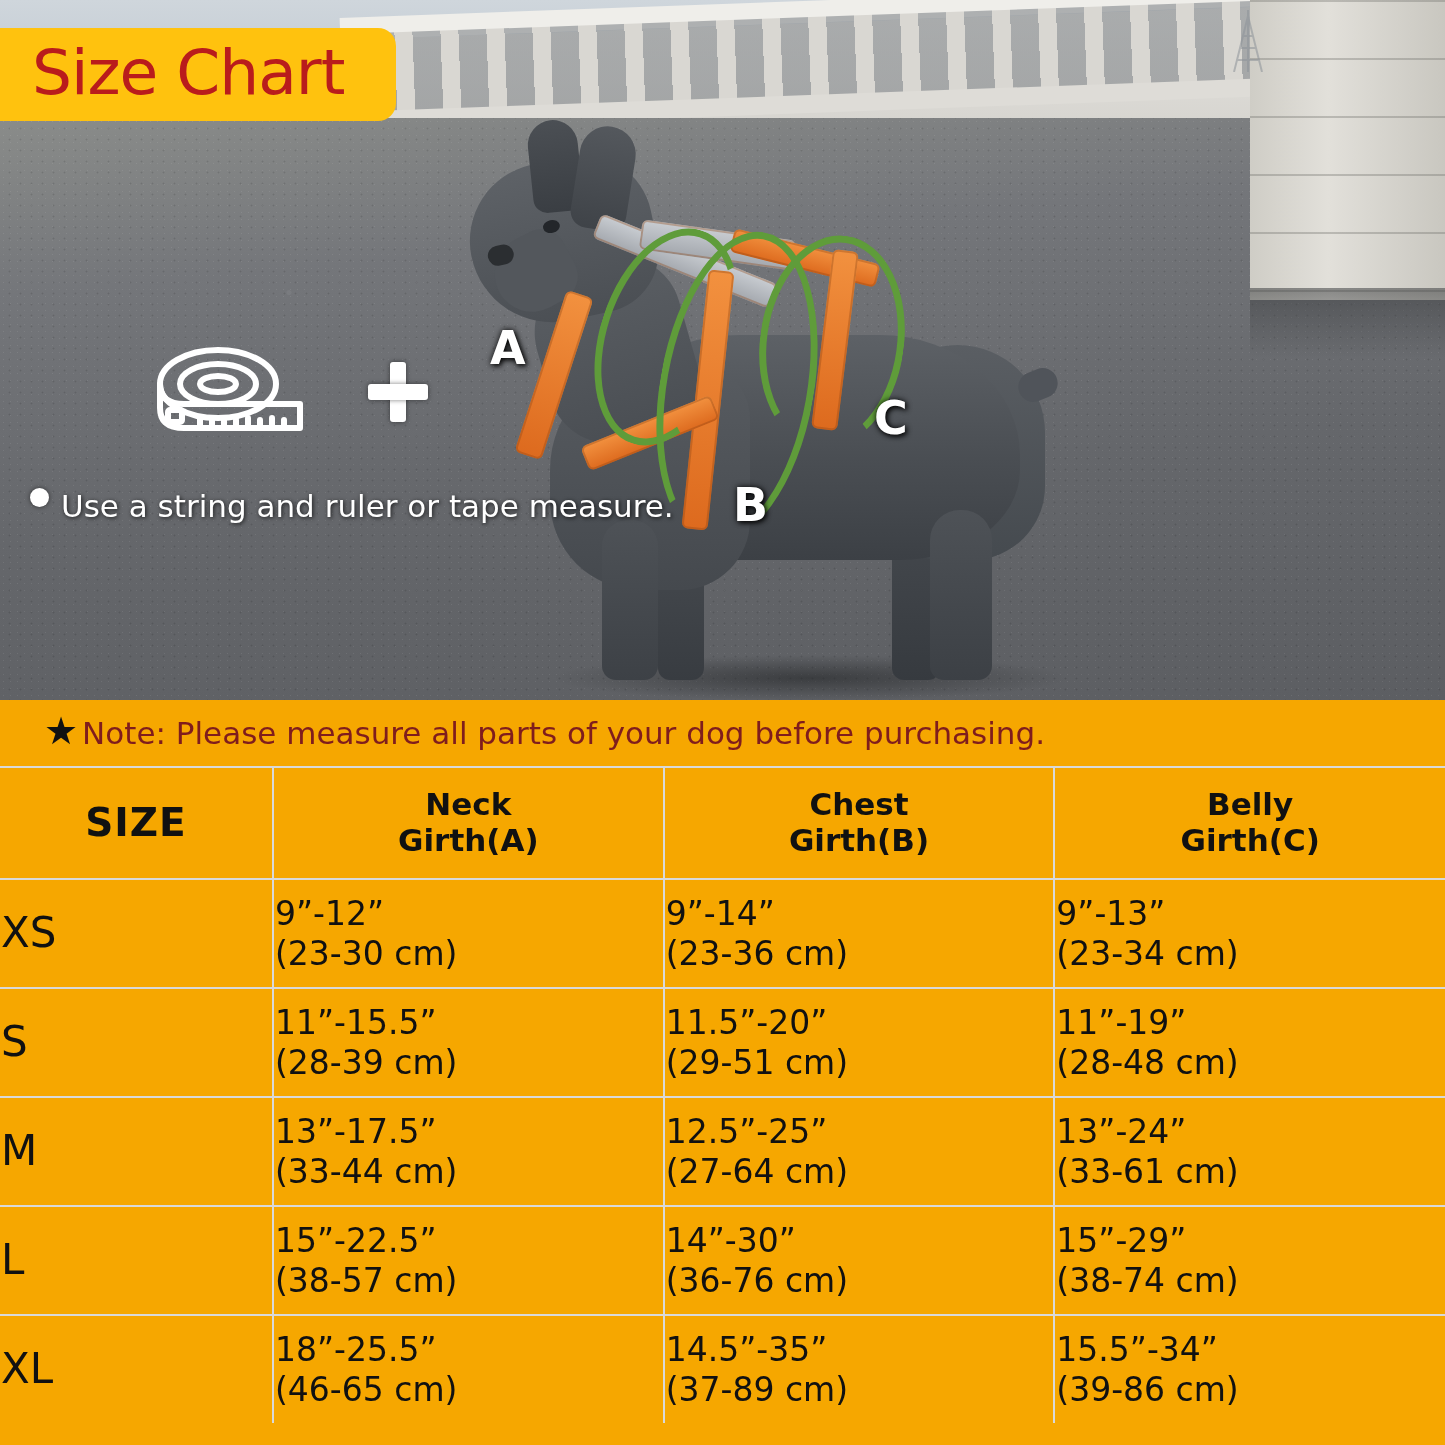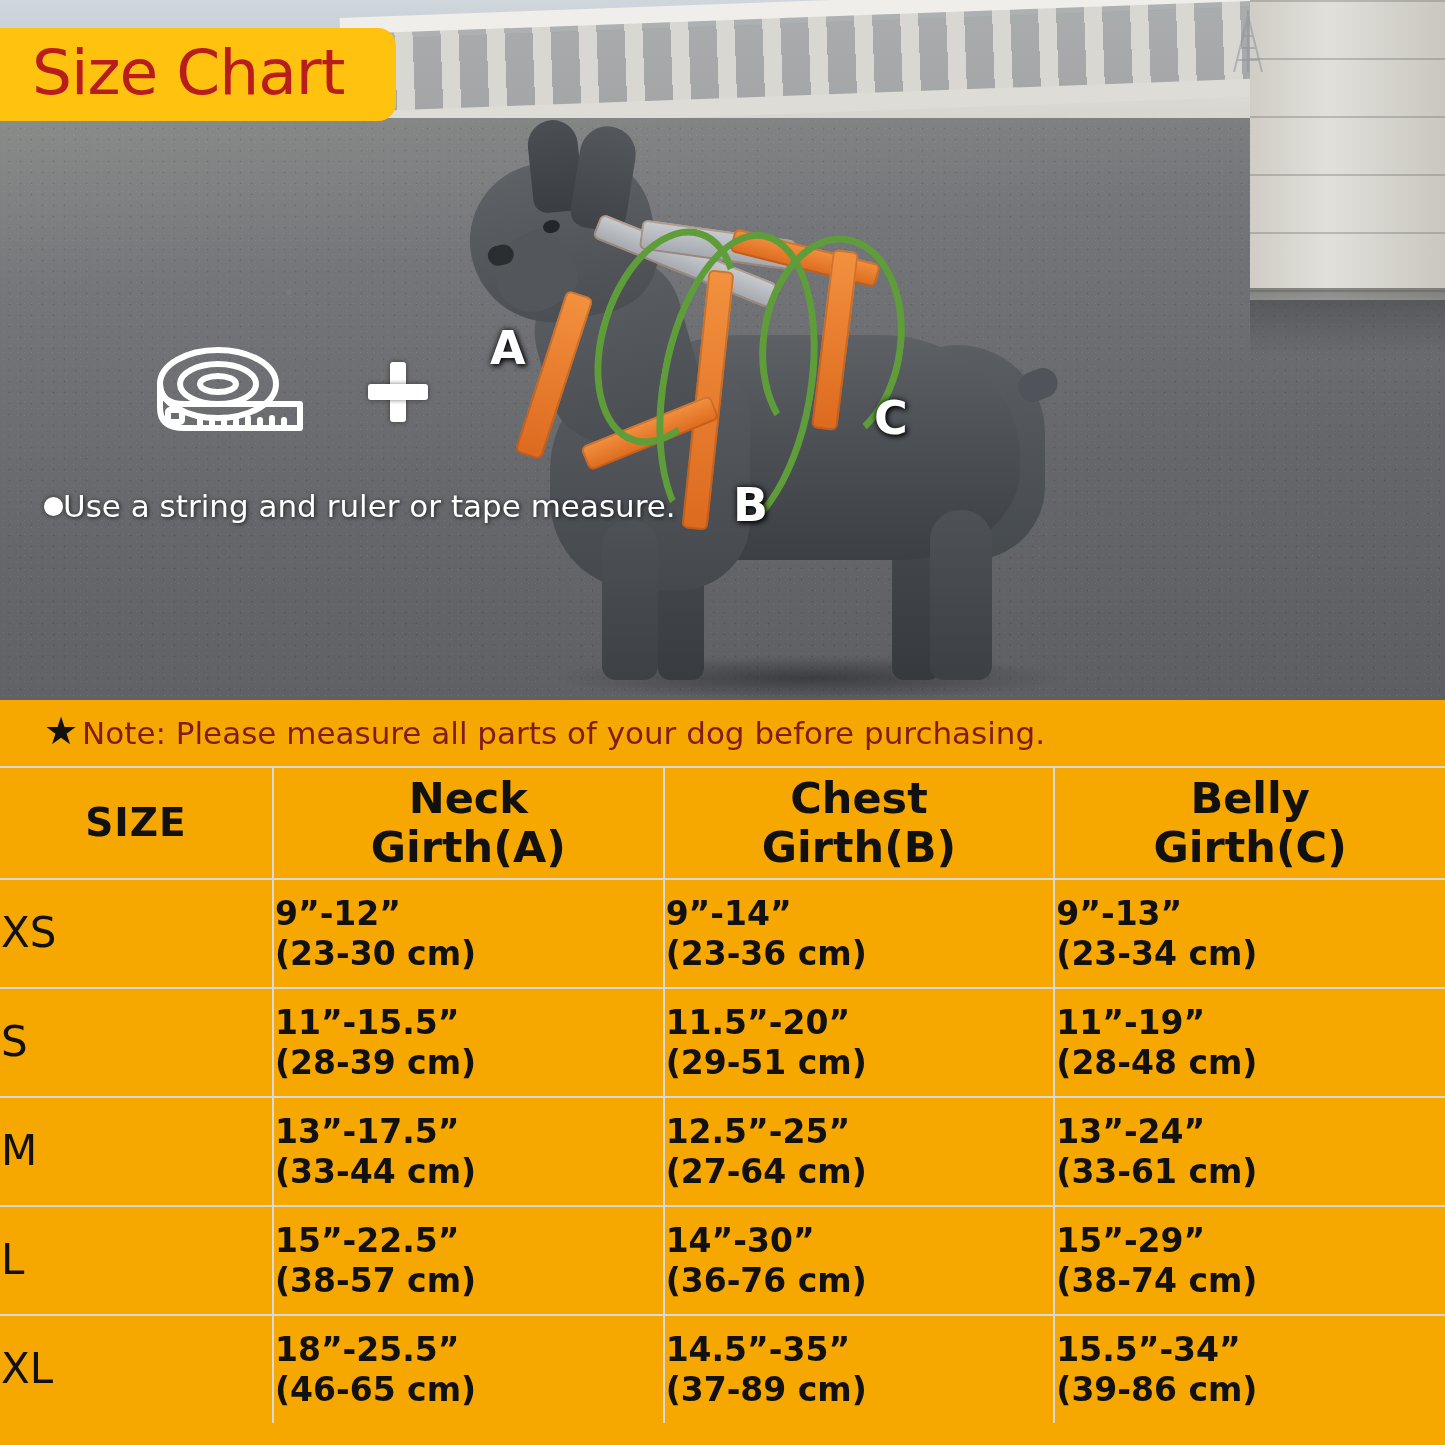--- a/index.html
+++ b/index.html
@@ -318,23 +318,23 @@
     position: absolute;
     background: #fff;
     border-radius: 3px;
     box-shadow: 0 0 5px rgba(0,0,0,.5);
   }
   .plus-icon::before { left: 22px; top: 0; width: 16px; height: 60px; }
   .plus-icon::after  { left: 0; top: 22px; width: 60px; height: 16px; }
 
   .note-line {
     position: absolute;
-    left: 44px; top: 488px;
+    left: 30px; top: 488px;
     display: flex;
-    align-items: center;
+    gap: 12px;
   }
   .note-dot {
     width: 19px; height: 19px;
     border-radius: 50%;
     background: #fff;
     box-shadow: 0 0 5px rgba(0,0,0,.55);
     flex: 0 0 auto;
   }
   .note-line .note-text {
     font-family: "DejaVu Sans", sans-serif;
@@ -386,32 +386,31 @@
     font-family: "DejaVu Sans", sans-serif;
   }
   table.size-table th:first-child,
   table.size-table td:first-child { border-left: none; width: 270px; }
   table.size-table th:last-child,
   table.size-table td:last-child { border-right: none; }
   table.size-table thead th {
     border-top: 2px solid #d9d9d9;
     height: 108px;
     font-weight: 700;
-    font-size: 43px;
+    font-size: 31px;
     line-height: 1.15;
   }
   table.size-table thead th.size-head {
     font-size: 39px;
     letter-spacing: 1px;
   }
   table.size-table tbody td {
     height: 105px;
     font-size: 33px;
     line-height: 1.2;
-    font-weight: bold;
   }
   table.size-table tbody td.sz {
     font-weight: 400;
     font-size: 42px;
   }
   tbody tr:last-child td { border-bottom: none; }
   .cell-in { display: block; }
   .cell-cm { display: block; }
 </style>
 </head>

